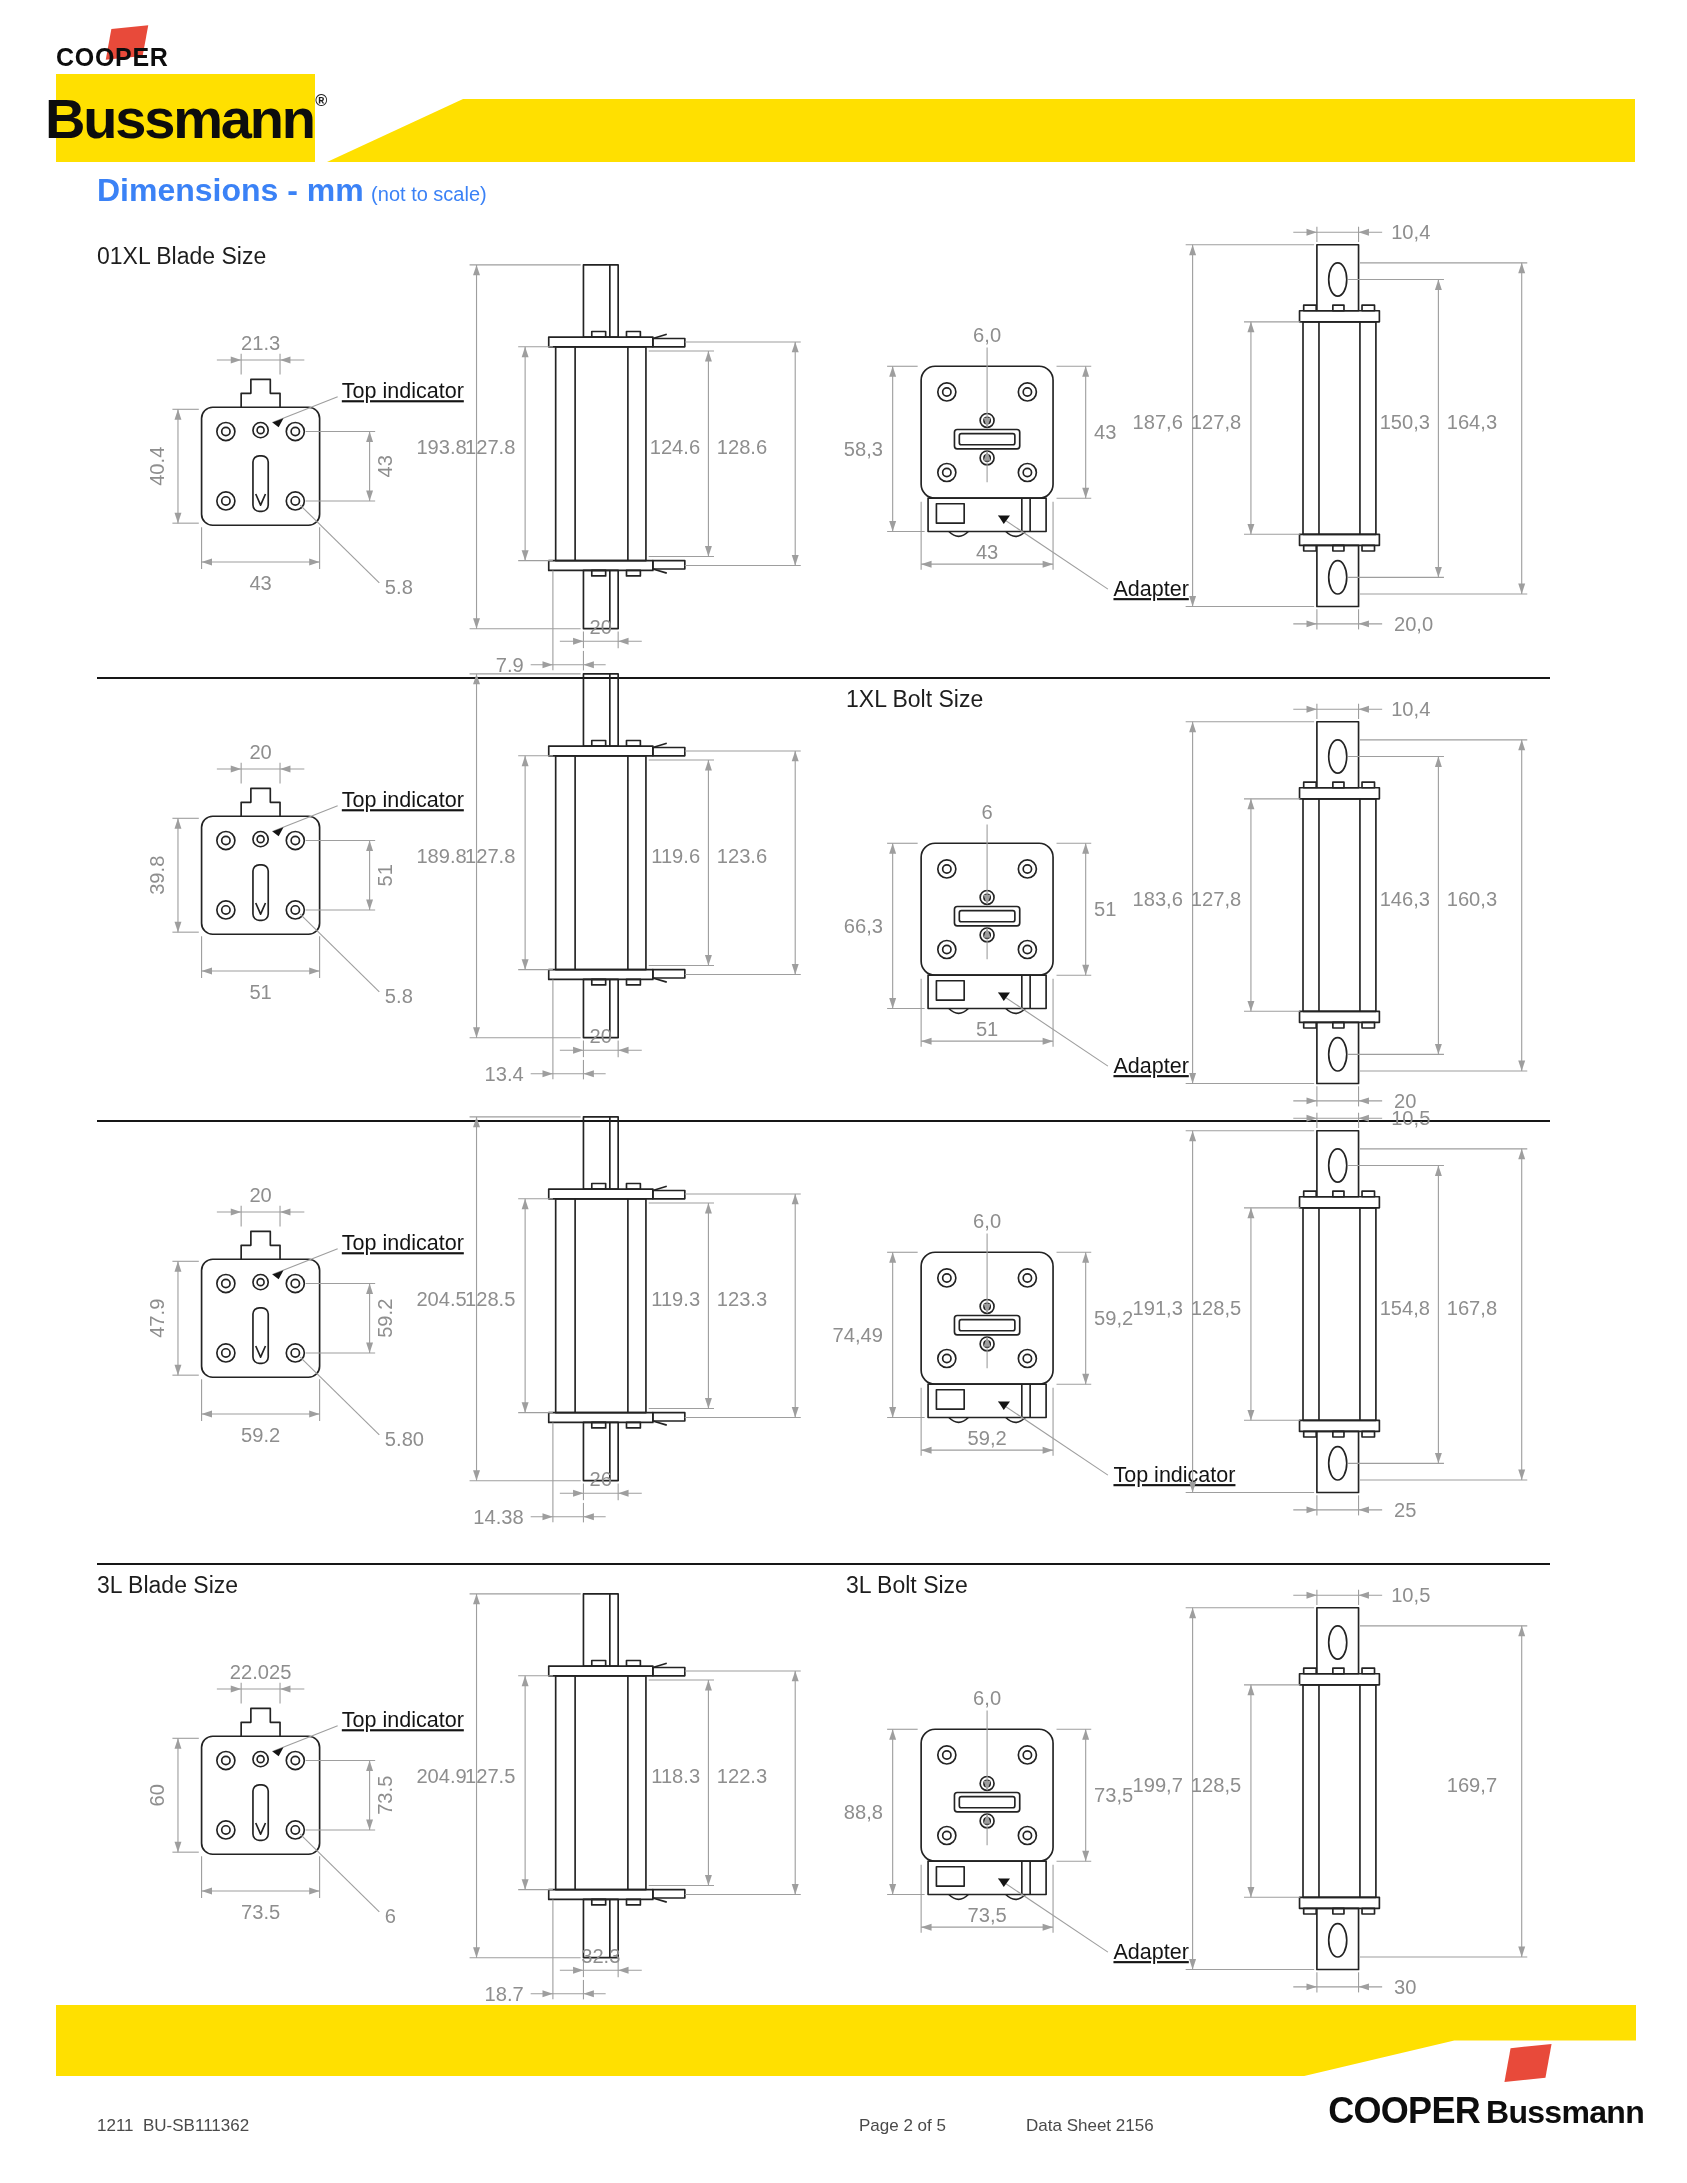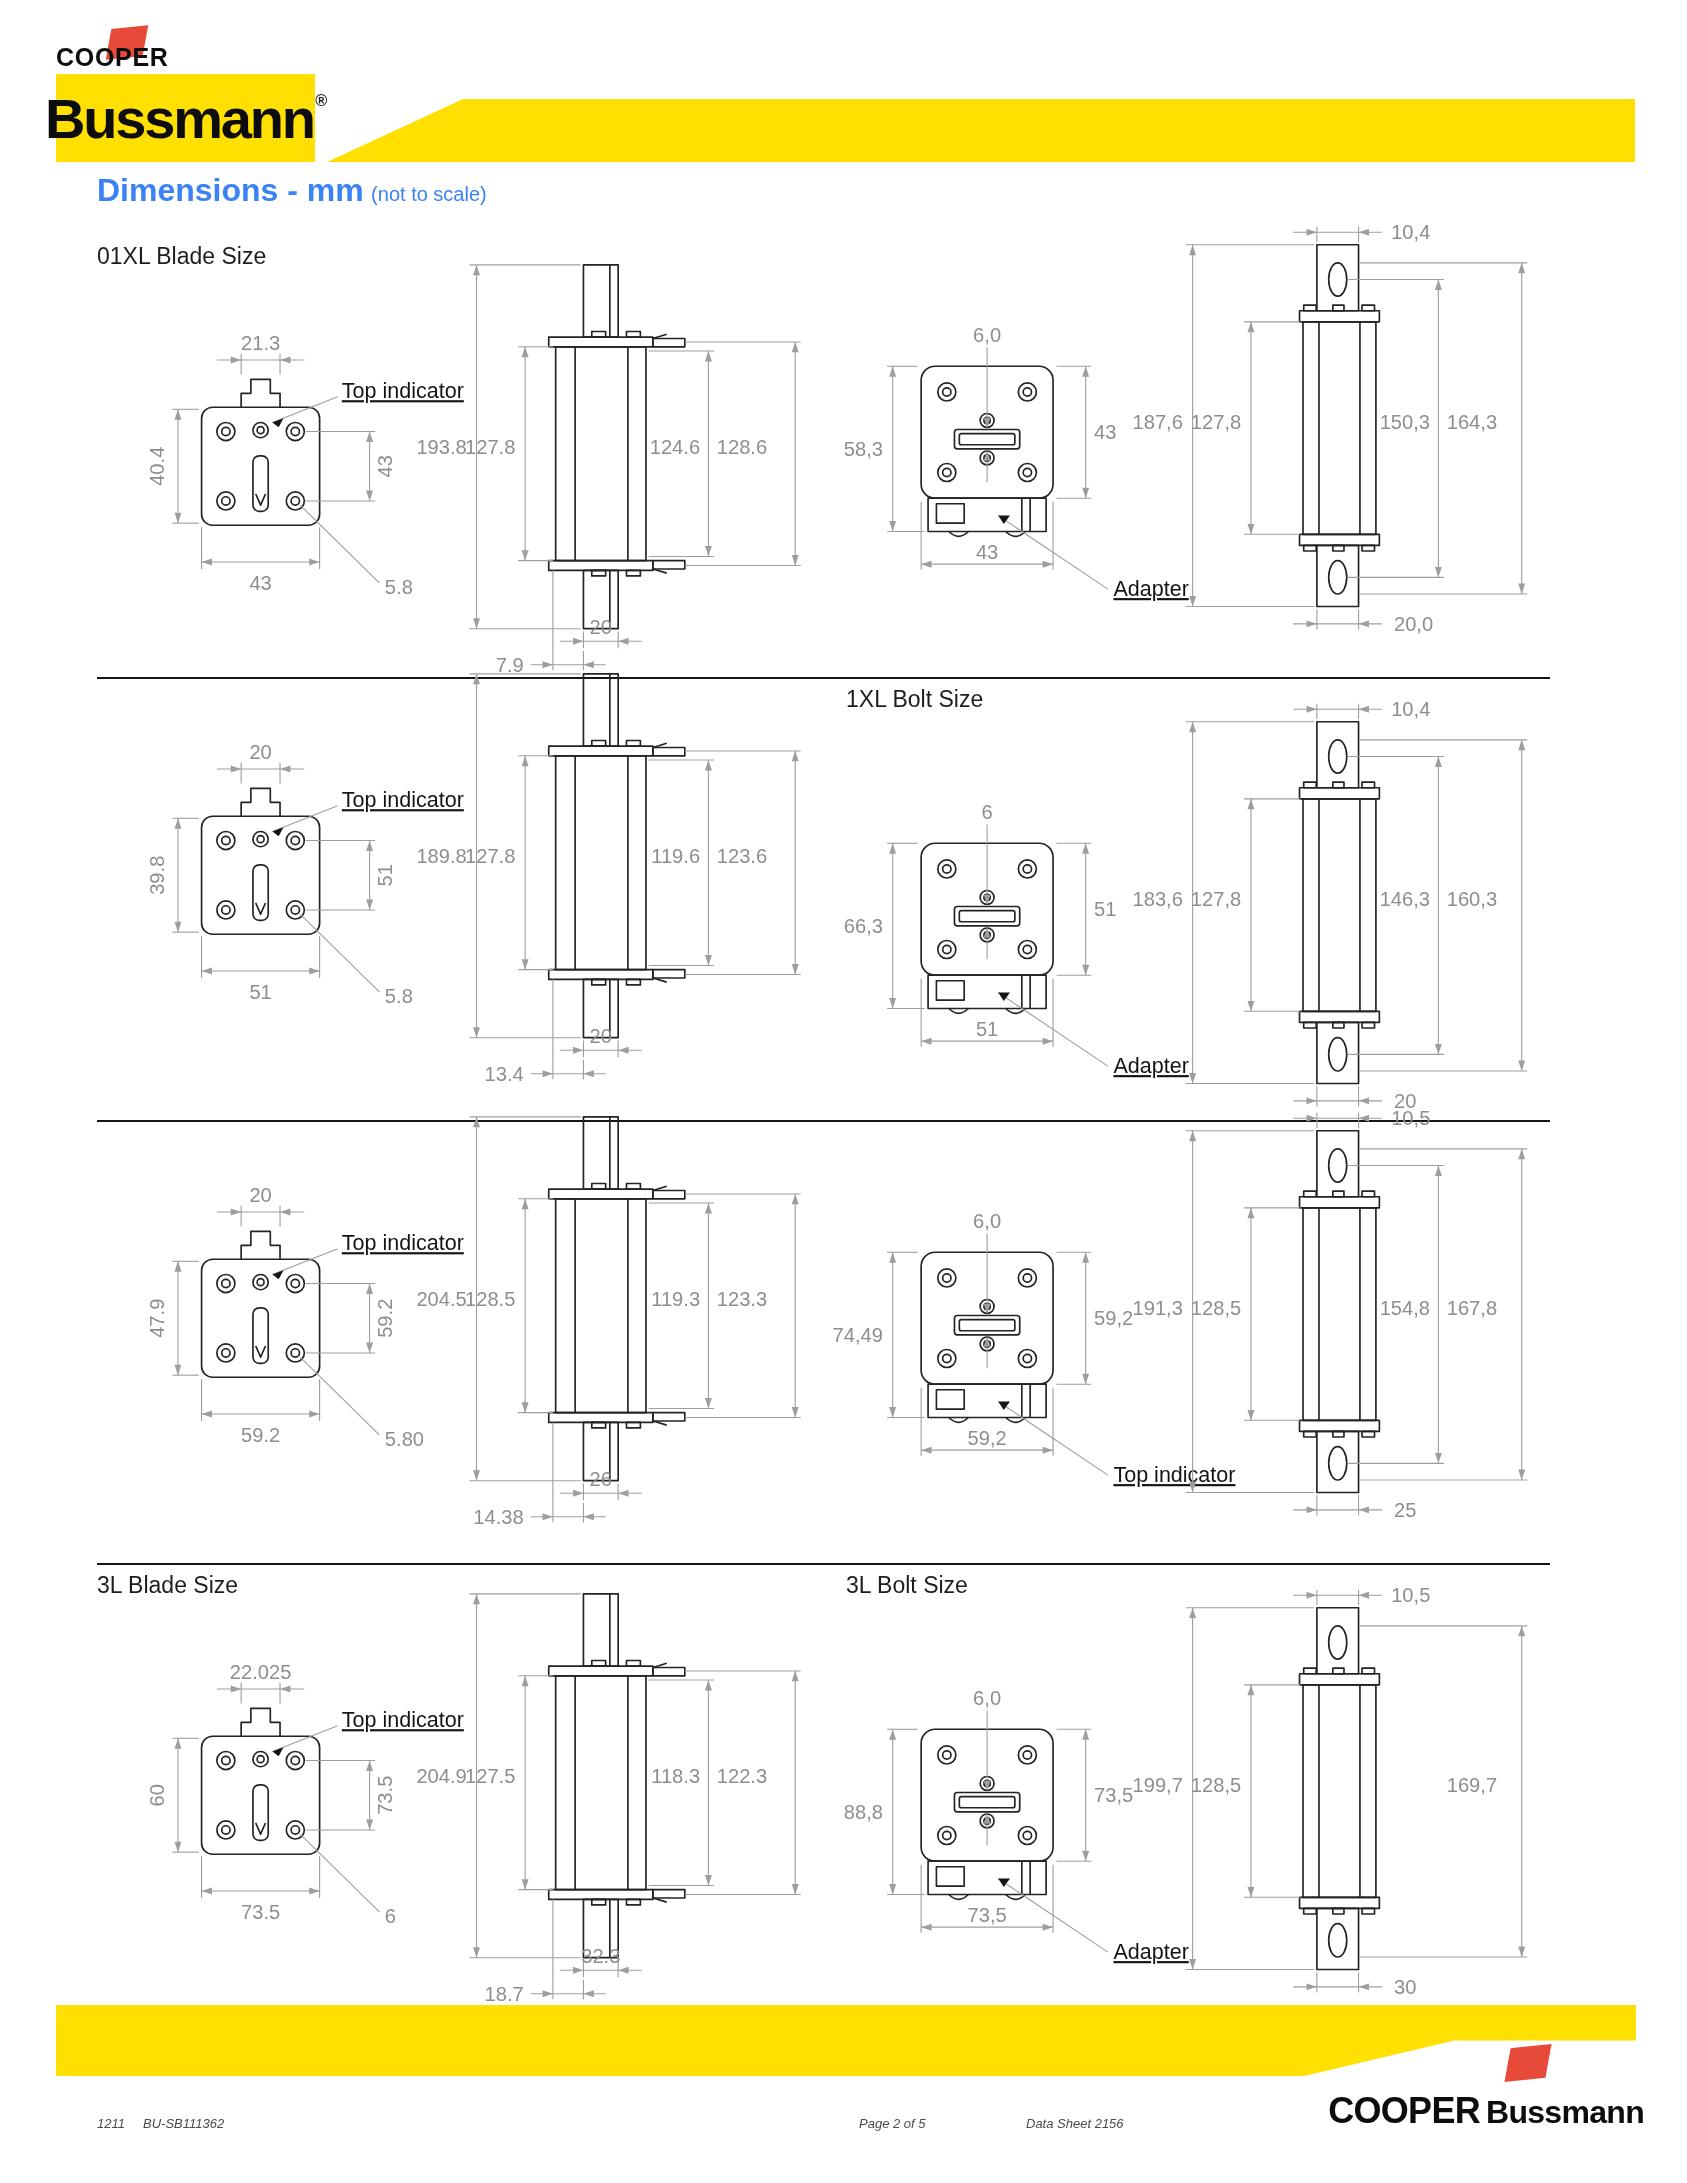--- a/index.html
+++ b/index.html
@@ -36,21 +36,21 @@
   .dim{stroke:#9e9e9e; stroke-width:1.6; fill:none;}
   .ah{fill:#9e9e9e; stroke:none;}
   .bah{fill:#141414; stroke:none;}
   text{stroke:none;}
   .dimtxt{fill:#8e8e8e; font-size:29px; font-family:"Liberation Sans",sans-serif;}
   .lbltxt{fill:#141414; font-size:31px; font-family:"Liberation Sans",sans-serif;}
 
   
   .footer-band{left:56px; top:2005px; width:1580px; height:71px; background:#ffe000;
                clip-path:polygon(0 0,100% 0,100% 50%,88.5% 50%,79% 100%,0 100%);}
-  .footer-meta span{position:absolute; font-size:13px; color:#4a4a4a; top:2116px;font-style:italic;}
+  .footer-meta span{position:absolute; font-size:17px; color:#4a4a4a; top:2116px;}
   .fm-code{left:97px;} .fm-doc{left:143px;} .fm-page{left:859px;} .fm-ds{left:1026px;}
   .footer-flag{left:1508px; top:2046px; width:40px; height:34px; background:#e84a3a; transform:skewX(-16deg) rotate(-6deg);}
   .footer-logo{right:43px; top:2090px; font-size:0; white-space:nowrap;text-align:center;}
   .footer-logo .fc{font-size:36px; font-weight:900; letter-spacing:-0.7px; color:#0d0d0d;}
   .footer-logo .fb{font-size:32px; font-weight:700; letter-spacing:-0.7px; color:#0d0d0d; margin-left:6px;}
 </style>
 </head>
 <body>
 
 <div class="abs cooper-flag"></div>

